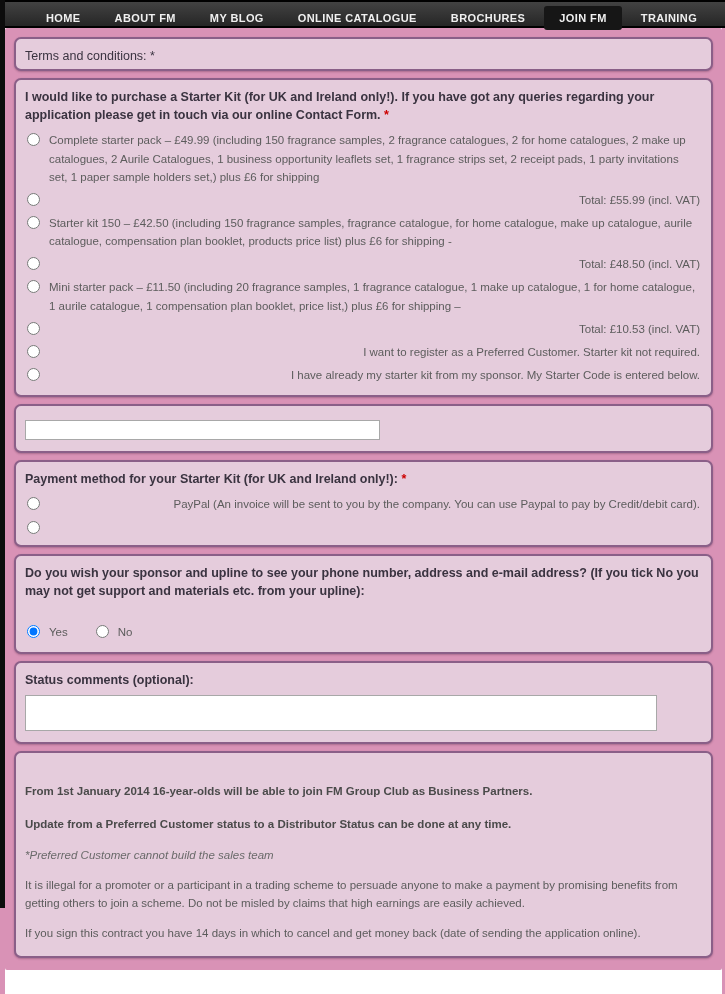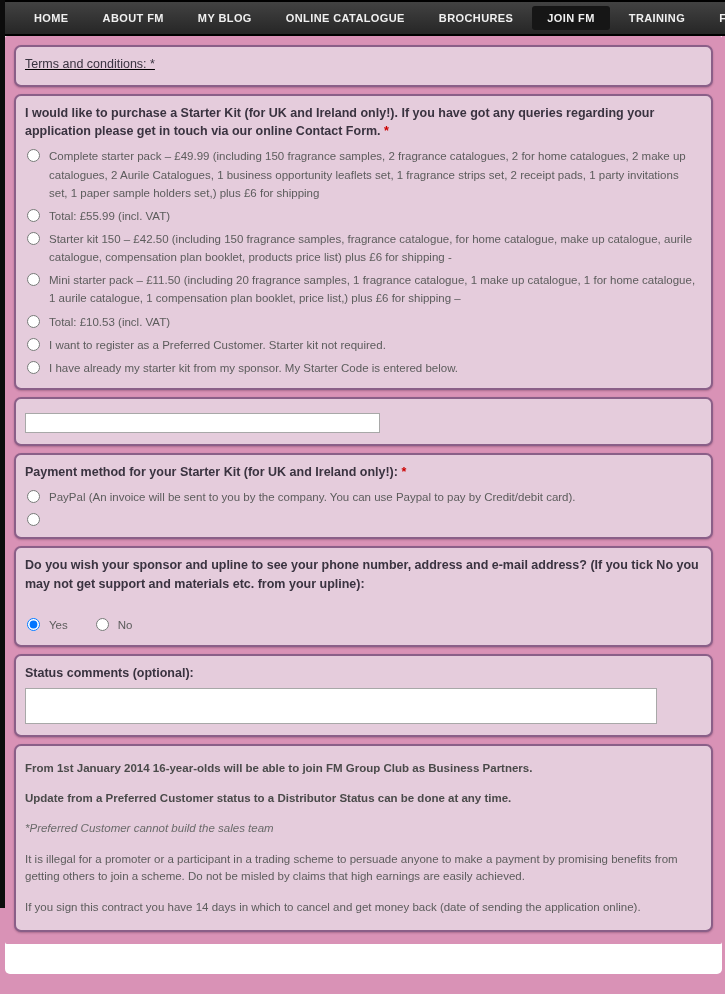--- a/index.html
+++ b/index.html
@@ -12,27 +12,27 @@
   }
   
   .edge-strip {
     position: absolute; left: 0; top: 0;
     width: 5px; height: 908px;
     background: #0c0c0c; z-index: 50;
   }
   
   .topnav {
     margin-left: 5px;
-    height: 36px;
+    height: 28px;
     background: linear-gradient(#424242, #262626);
     border-top: 2px solid #000;
     border-bottom: 2px solid #000;
     display: flex;
     align-items: flex-start;
-    padding-left: 12px;
+    padding-left: 24px;
   }
   .nav-item {
     color: #f0f0f0;
     font-size: 11px;
     font-weight: bold;
     letter-spacing: 0.4px;
     line-height: 32px;
     padding: 0 17px;
     text-decoration: none;
     cursor: pointer;
@@ -58,34 +58,35 @@
     border-radius: 2px;
   }
   .fieldbox {
     background: #e5ccdc;
     border: 2px solid #8a5f88;
     border-radius: 7px;
     margin: 6px 9px 7px 9px;
     padding: 8px 11px 11px 9px;
     box-shadow: 0 1px 2px rgba(60,20,50,0.3);
   }
-  .fieldbox.terms { padding-bottom: 12px; text-decoration: underline; }
+  .fieldbox.terms { padding-bottom: 4px; }
   .box-heading {
     color: #3a3340;
     font-size: 12.5px;
     font-weight: bold;
     line-height: 1.45;
     margin-bottom: 7px;
   }
   .req { color: #cc0000; font-weight: bold; }
   .option-row {
     display: flex;
     align-items: flex-start;
     margin-top: 5px;
     cursor: pointer;
+    justify-content: space-between;
   }
   .option-row input[type="radio"] {
     margin: 2px 9px 0 2px;
     width: 13px; height: 13px;
     flex: 0 0 13px;
     cursor: pointer;
   }
   .option-text {
     color: #5c5c5c;
     font-size: 11.5px;
@@ -107,21 +108,21 @@
     width: 632px; height: 36px;
     border: 1px solid #a8a8a8;
     background: #ffffff;
     margin-top: 6px;
     resize: none;
     font-size: 12px;
     font-family: "Liberation Sans", sans-serif;
   }
   .info-p-bold {
     color: #4a4a4a; font-size: 11.5px; font-weight: bold;
-    line-height: 1.5; margin: 0 0 13px 0;
+    line-height: 1.5; margin: 16px 0 13px 0;
   }
   .info-p-italic {
     color: #6a6a6a; font-size: 11.5px; font-style: italic;
     line-height: 1.5; margin: 0 0 13px 0;
   }
   .info-p {
     color: #5c5c5c; font-size: 11.5px;
     line-height: 1.55; margin: 0 0 13px 0;
   }
   .info-p:last-child, .info-p-bold:last-child { margin-bottom: 2px; }
@@ -159,20 +160,24 @@
         <input type="radio" name="kit" style="">
         <span class="option-text">Complete starter pack – £49.99 (including 150 fragrance samples, 2 fragrance catalogues, 2 for home catalogues, 2 make up catalogues, 2 Aurile Catalogues, 1 business opportunity leaflets set, 1 fragrance strips set, 2 receipt pads, 1 party invitations set, 1 paper sample holders set,) plus £6 for shipping</span>
       </label>
       <label class="option-row">
         <input type="radio" name="kit" style="">
         <span class="option-text">Total: £55.99 (incl. VAT)</span>
       </label>
       <label class="option-row">
         <input type="radio" name="kit" style="">
         <span class="option-text">Starter kit 150 – £42.50 (including 150 fragrance samples, fragrance catalogue, for home catalogue, make up catalogue, aurile catalogue, compensation plan booklet, products price list) plus £6 for shipping -</span>
+      </label>
+      <label class="option-row">
+        <input type="radio" name="kit" style="">
+        <span class="option-text">Total: £48.50 (incl. VAT)</span>
       </label>
       <label class="option-row">
         <input type="radio" name="kit" style="">
         <span class="option-text">Mini starter pack – £11.50 (including 20 fragrance samples, 1 fragrance catalogue, 1 make up catalogue, 1 for home catalogue, 1 aurile catalogue, 1 compensation plan booklet, price list,) plus £6 for shipping –</span>
       </label>
       <label class="option-row">
         <input type="radio" name="kit" style="">
         <span class="option-text">Total: £10.53 (incl. VAT)</span>
       </label>
       <label class="option-row">

